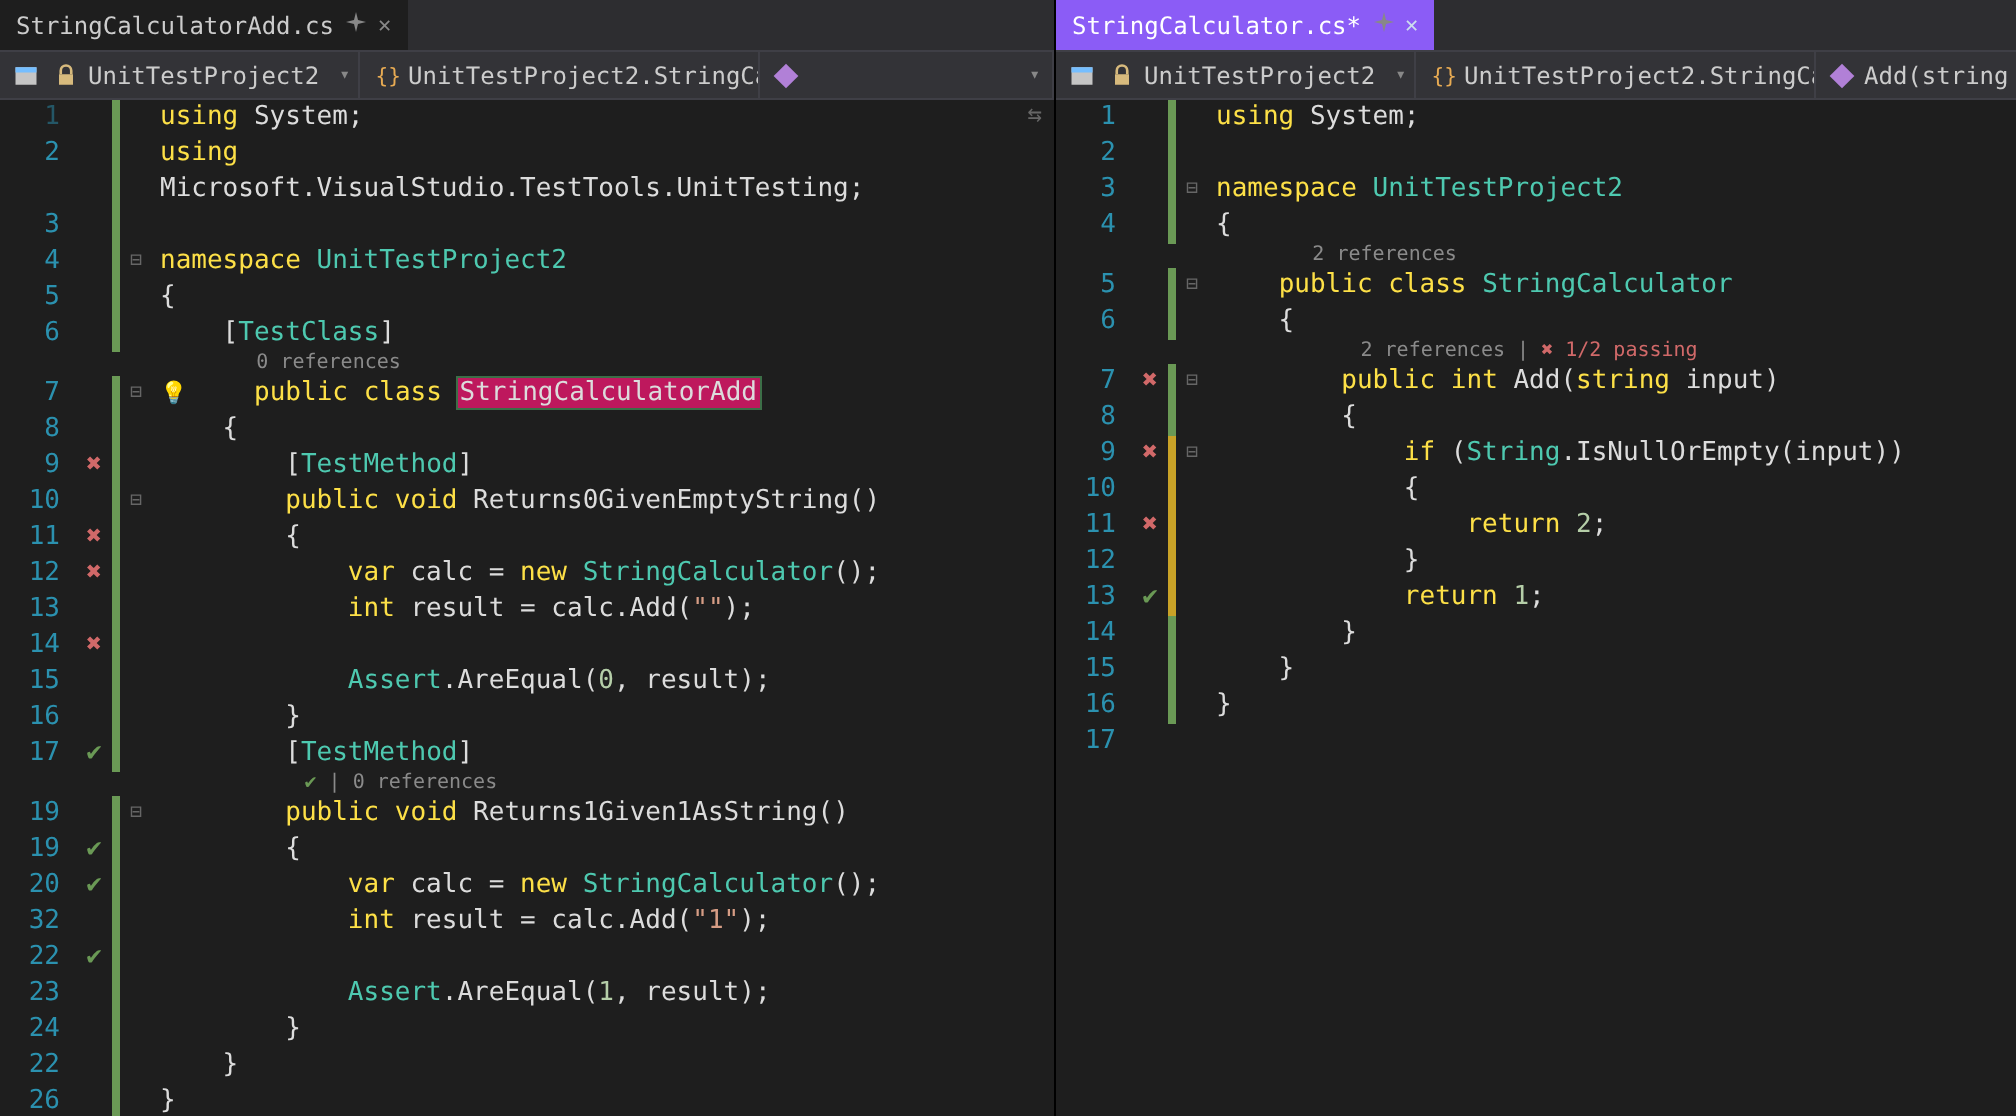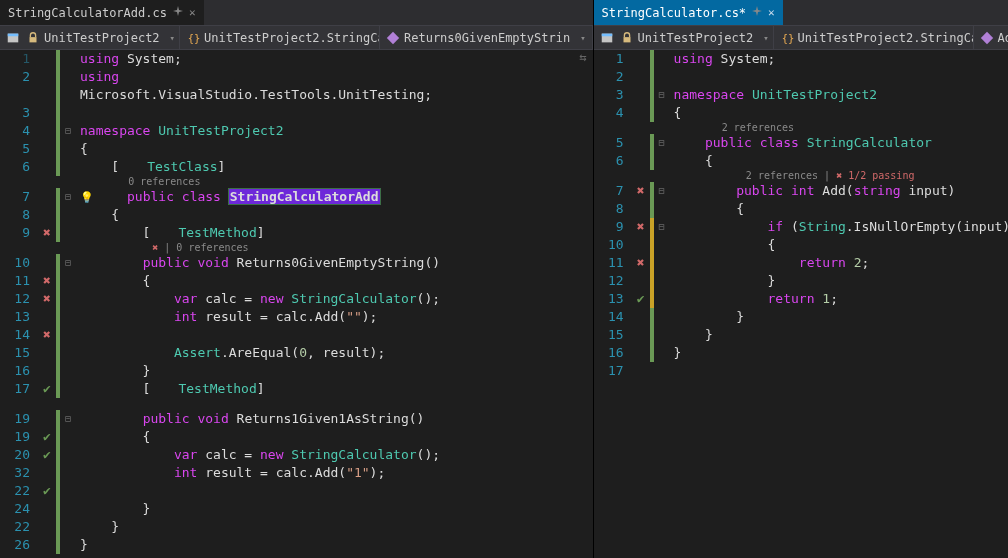--- a/index.html
+++ b/index.html
@@ -28,26 +28,26 @@
     .ln { width:38px; text-align:right; padding-right:8px; color:#2b91af; }
     .ln1 { opacity:.5; }
     .marks { width:18px; display:flex; justify-content:center; align-items:center; font-weight:bold;}
     .marks.red { color:#d16969; }
     .marks.green { color:#6a9955; }
     .fold { width:16px; display:flex; justify-content:center; align-items:center; color:#666; font-size:10px;}
     .chg { width:4px; }
     .chg.g { background:#6a9955; }
     .chg.y { background:#c9a227; }
     .code { flex:1; white-space:pre; padding-left:4px; position:relative;}
-    .kw { color:#d946ef; }
+    .kw { color:#fde047; }
     .type { color:#4ec9b0; }
     .str { color:#d69d85; }
     .num { color:#b5cea8; }
-    .attr { color:#4ec9b0;margin-left:28px; }
-    .hi { background:#6d28d9; outline:1px solid #3c6e47; padding:0 1px;font-weight:bold;}
+    .attr { color:#4ec9b0; }
+    .hi { background:#be185d; outline:1px solid #3c6e47; padding:0 1px;}
     .bulb { color:#d7ba7d; font-size:11px; padding-right:2px;}
     .codelens { color:#8a8a8a; font-size:10px; line-height:12px; height:12px; padding-left:4px;}
     .codelens .bad { color:#d16969;margin-top:35px;}
     .fdiv { position:absolute; right:6px; color:#666; font-size:12px;}
     .ico { display:inline-flex; width:14px; height:14px;}
     .ico svg { width:14px; height:14px; }
     .lock { margin-left:2px; }
   </style>
 </head>
 <body>
@@ -86,21 +86,20 @@
           </svg>
         </span>
         <span>UnitTestProject2.StringCal</span>
       </div>
       <div class="nav-item" style="flex: 1 1 0%;">
         <span class="ico">
           <svg viewBox="0 0 16 16">
             <rect x="3" y="3" width="10" height="10" fill="#b180d7" transform="rotate(45 8 8)"></rect>
           </svg>
         </span>
-        <span>Returns0GivenEmptyStrin</span>
         <span class="tri">▾</span>
       </div>
     </div>
   <div class="editor">
     <span class="fdiv">⇆</span>
     <div class="gutter" id="code-left">
         <div class="row">
           <div class="ln ln1">1</div>
           <span class="marks"></span>
           <div class="chg g"></div>
@@ -175,21 +174,20 @@
           <span class="marks red">✖</span>
           <div class="chg g"></div>
           <div class="fold"></div>
           <div class="code">        [<span class="attr">TestMethod</span>]</div>
         </div>
         <div class="row" style="height: 12px;">
           <div class="ln"></div>
           <div class="marks"></div>
           <div class="chg"></div>
           <div class="fold"></div>
-          <div class="code codelens">            <span class="bad">✖</span> | 0 references</div>
         </div>
         <div class="row">
           <div class="ln ">10</div>
           <span class="marks"></span>
           <div class="chg g"></div>
           <div class="fold">⊟</div>
           <div class="code">        <span class="kw">public</span> <span class="kw">void</span> Returns0GivenEmptyString()</div>
         </div>
         <div class="row">
           <div class="ln ">11</div>
@@ -238,20 +236,21 @@
           <span class="marks green">✔</span>
           <div class="chg g"></div>
           <div class="fold"></div>
           <div class="code">        [<span class="attr">TestMethod</span>]</div>
         </div>
         <div class="row" style="height: 12px;">
           <div class="ln"></div>
           <div class="marks"></div>
           <div class="chg"></div>
           <div class="fold"></div>
+          <div class="code codelens">            <span style="color:#6a9955">✔</span> | 0 references</div>
         </div>
         <div class="row">
           <div class="ln ">19</div>
           <span class="marks"></span>
           <div class="chg g"></div>
           <div class="fold">⊟</div>
           <div class="code">        <span class="kw">public</span> <span class="kw">void</span> Returns1Given1AsString()</div>
         </div>
         <div class="row">
           <div class="ln ">19</div>
@@ -273,20 +272,27 @@
           <div class="chg g"></div>
           <div class="fold"></div>
           <div class="code">            <span class="kw">int</span> result = calc.Add(<span class="str">"1"</span>);</div>
         </div>
         <div class="row">
           <div class="ln ">22</div>
           <span class="marks green">✔</span>
           <div class="chg g"></div>
           <div class="fold"></div>
           <div class="code"></div>
+        </div>
+        <div class="row">
+          <div class="ln ">23</div>
+          <span class="marks"></span>
+          <div class="chg g"></div>
+          <div class="fold"></div>
+          <div class="code">            <span class="type">Assert</span>.AreEqual(<span class="num">1</span>, result);</div>
         </div>
         <div class="row">
           <div class="ln ">24</div>
           <span class="marks"></span>
           <div class="chg g"></div>
           <div class="fold"></div>
           <div class="code">        }</div>
         </div>
         <div class="row">
           <div class="ln ">22</div>
@@ -301,21 +307,21 @@
           <div class="chg g"></div>
           <div class="fold"></div>
           <div class="code">}</div>
         </div>
       </div>
   </div>
 </div>
 
 <div class="pane pane-right">
   <div class="tabbar">
-    <div class="tab" style="background:#0369a1;color:#fff">
+    <div class="tab" style="background:#8b5cf6;color:#fff">
       <span>StringCalculator.cs*</span>
       <span class="pin" style="color:#cde"><svg width="10" height="10" viewBox="0 0 10 10">
             <path d="M5 0 L6 4 L10 5 L6 6 L5 10 L4 6 L0 5 L4 4 Z" fill="#888"></path>
           </svg></span>
       <span class="x" style="color:#cde">✕</span>
     </div>
   </div>
   <div class="navbar" id="nav-right">
       <div class="nav-item" style="flex: 0 0 180px;">
         <span class="ico">

